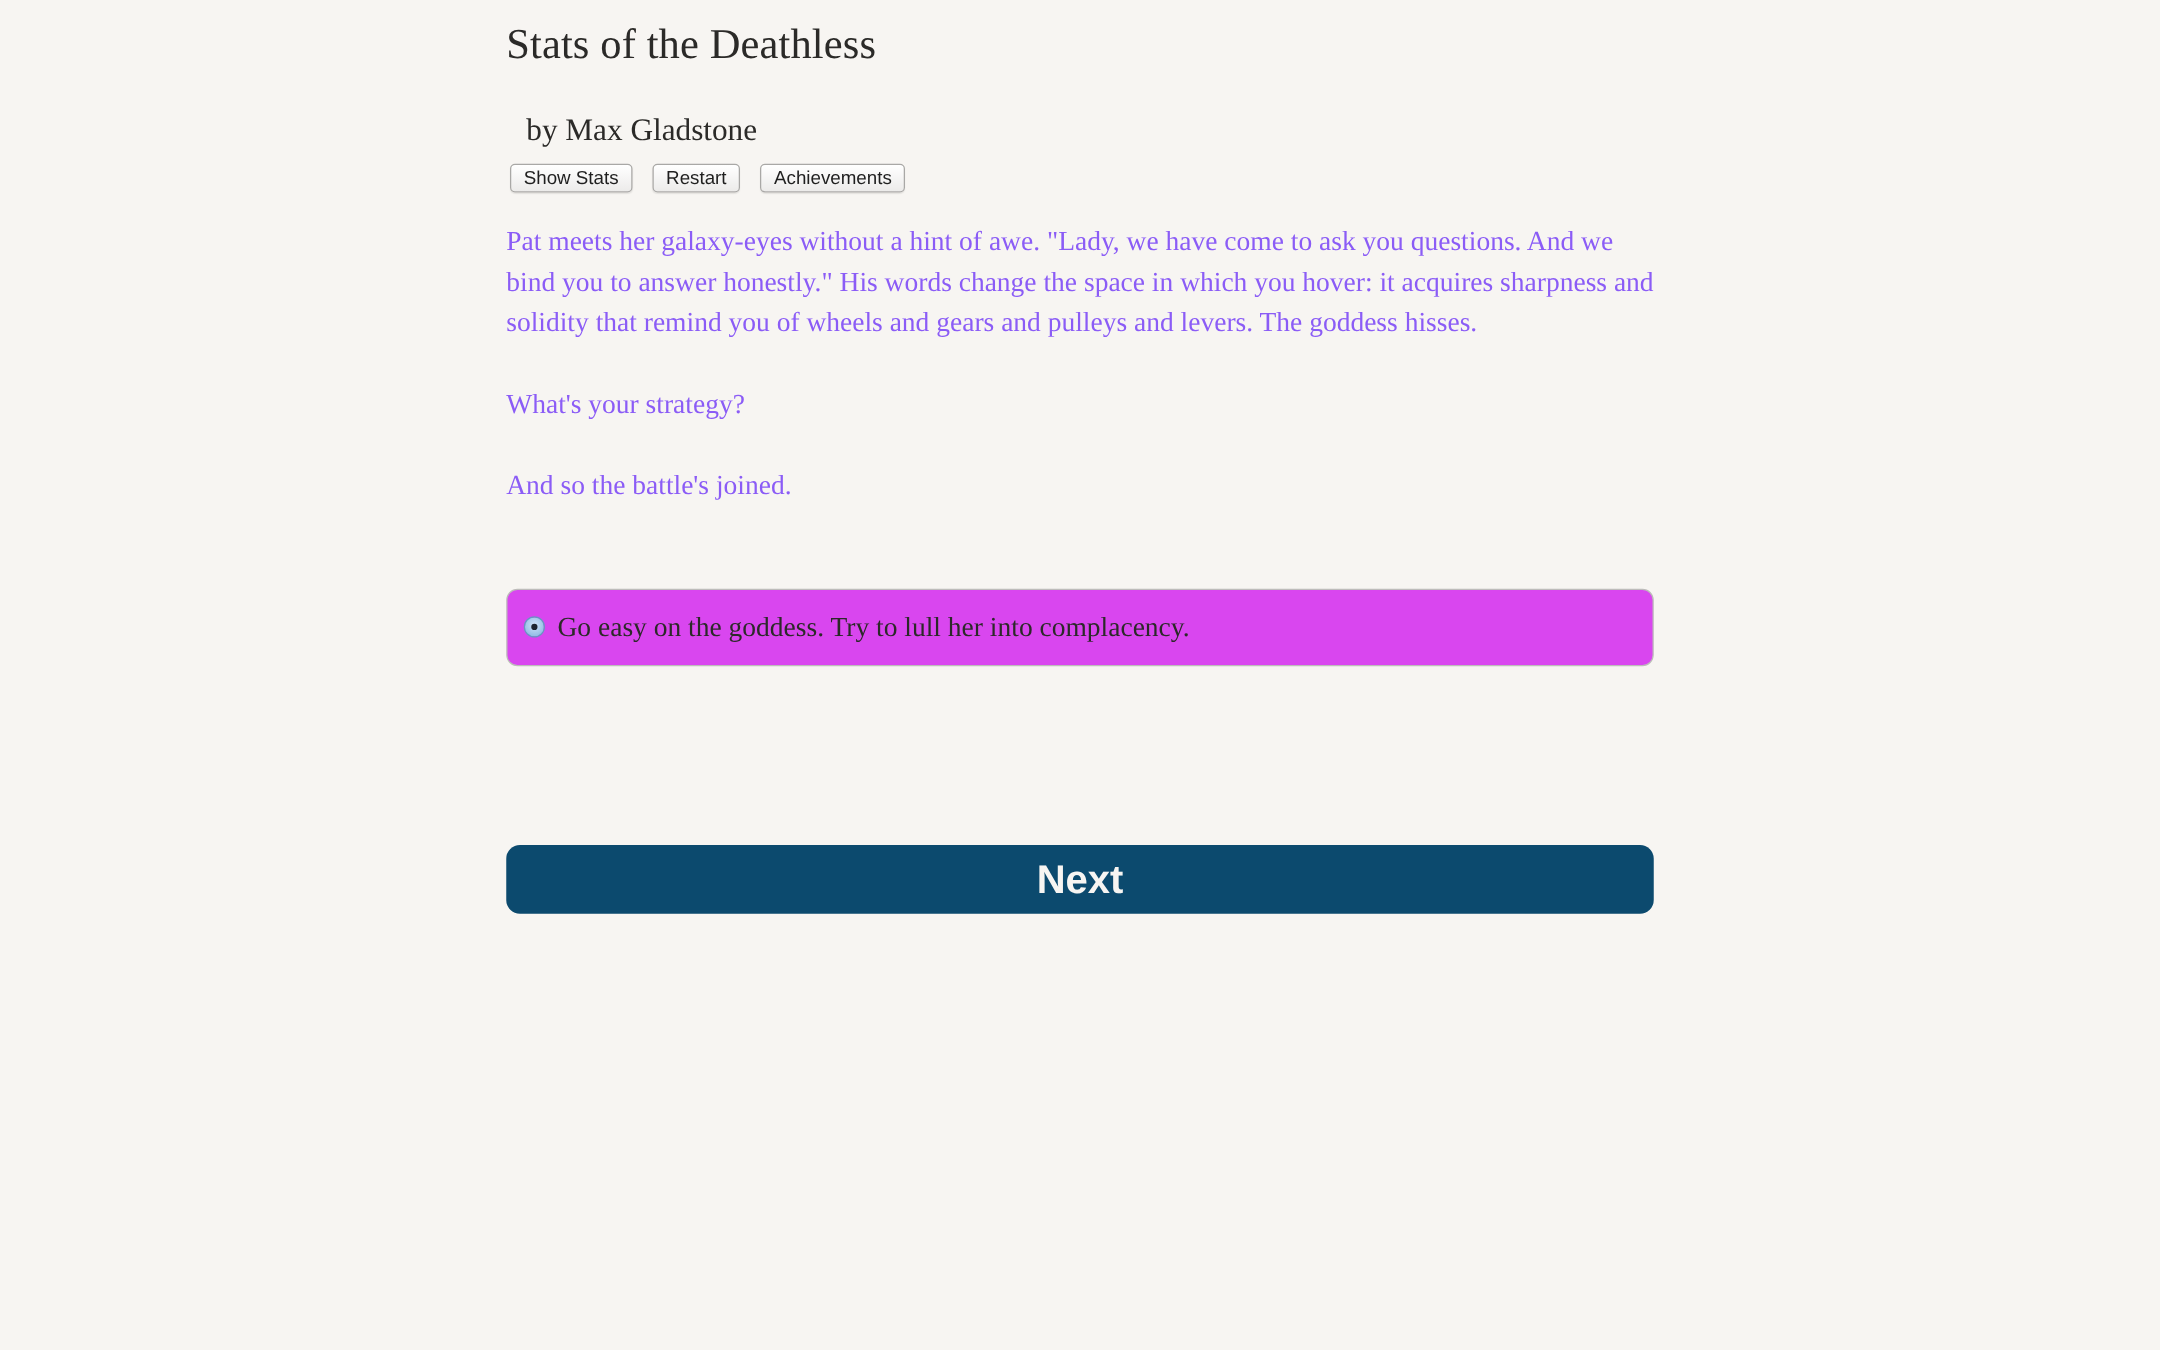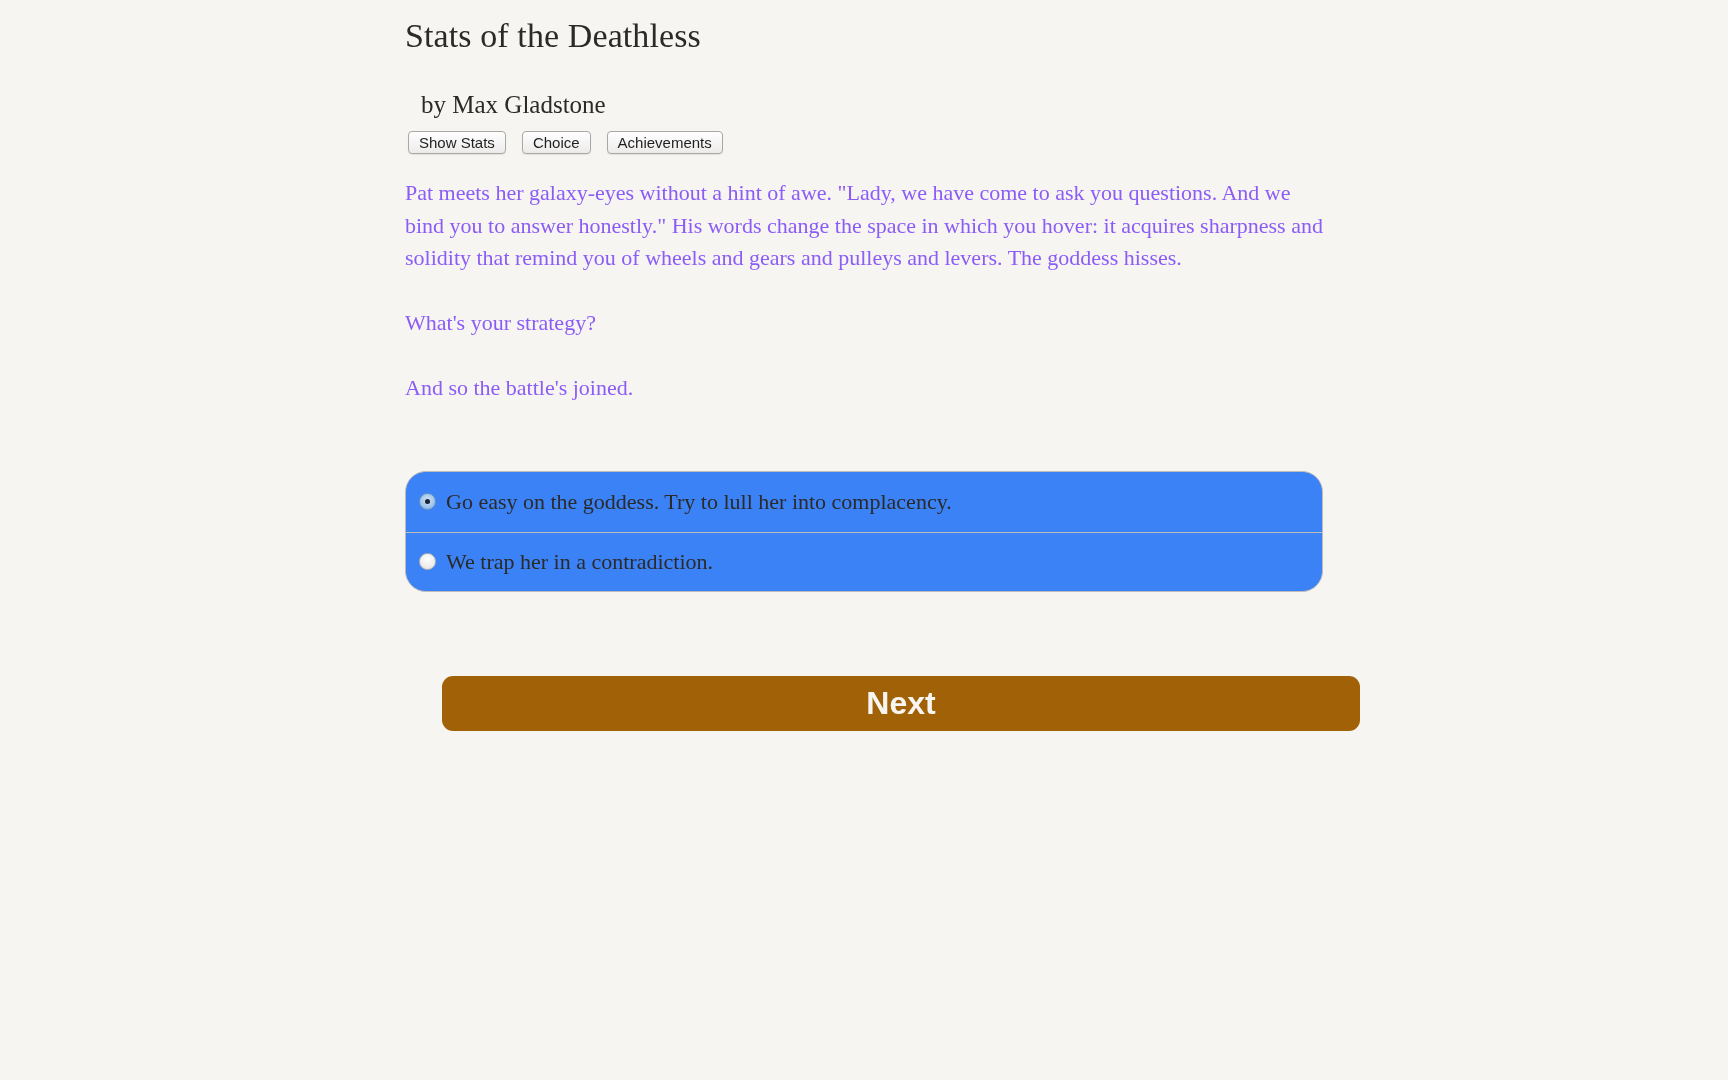--- a/index.html
+++ b/index.html
@@ -79,24 +79,24 @@
     }
     .story p {
       margin: 0 0 32.5px 0;
     }
     .choices {
       position: absolute;
       top: 471px;
       left: 0;
       width: 918px;
       border: 1.5px solid #bdbcba;
-      border-radius: 21px;
+      border-radius: 9px;
       box-sizing: border-box;
       overflow: hidden;
-      background: #3b82f6;
+      background: #d946ef;
     }
     .choice {
       height: 59.5px;
       display: flex;
       align-items: center;
       padding-left: 13px;
       box-sizing: border-box;
       cursor: pointer;
     }
     .choice + .choice {
@@ -135,61 +135,56 @@
       color: #2b2a28;
       white-space: nowrap;
     }
     .next-btn {
       position: absolute;
       top: 676px;
       left: 0;
       width: 918px;
       height: 55px;
       border-radius: 11px;
-      background: #a16207;
+      background: #0c4a6e;
       border: none;
       color: #f7f5f2;
       font-family: "Liberation Sans", sans-serif;
       font-weight: bold;
       font-size: 32px;
       display: flex;
       align-items: center;
       justify-content: center;
       cursor: pointer;
       box-sizing: border-box;
       padding: 0;
-      margin-left: 37px;
     }
   </style>
 </head>
 <body>
 
 <div class="container">
 
   <h1 class="title">Stats of the Deathless</h1>
   <h2 class="author">by Max Gladstone</h2>
 
   <div class="toolbar">
     <button class="tb-btn">Show Stats</button>
-    <button class="tb-btn">Choice</button>
+    <button class="tb-btn">Restart</button>
     <button class="tb-btn">Achievements</button>
   </div>
 
   <div class="story">
     <p>Pat meets her galaxy-eyes without a hint of awe. "Lady, we have come to ask you questions. And we bind you to answer honestly." His words change the space in which you hover: it acquires sharpness and solidity that remind you of wheels and gears and pulleys and levers. The goddess hisses.</p>
     <p>What's your strategy?</p>
     <p>And so the battle's joined.</p>
   </div>
 
   <div class="choices">
     <label class="choice">
       <span class="radio checked"></span>
       <span class="choice-label">Go easy on the goddess. Try to lull her into complacency.</span>
     </label>
-    <label class="choice">
-      <span class="radio"></span>
-      <span class="choice-label">We trap her in a contradiction.</span>
-    </label>
   </div>
 
   <button class="next-btn">Next</button>
 
 </div>
 
 </body></html>

